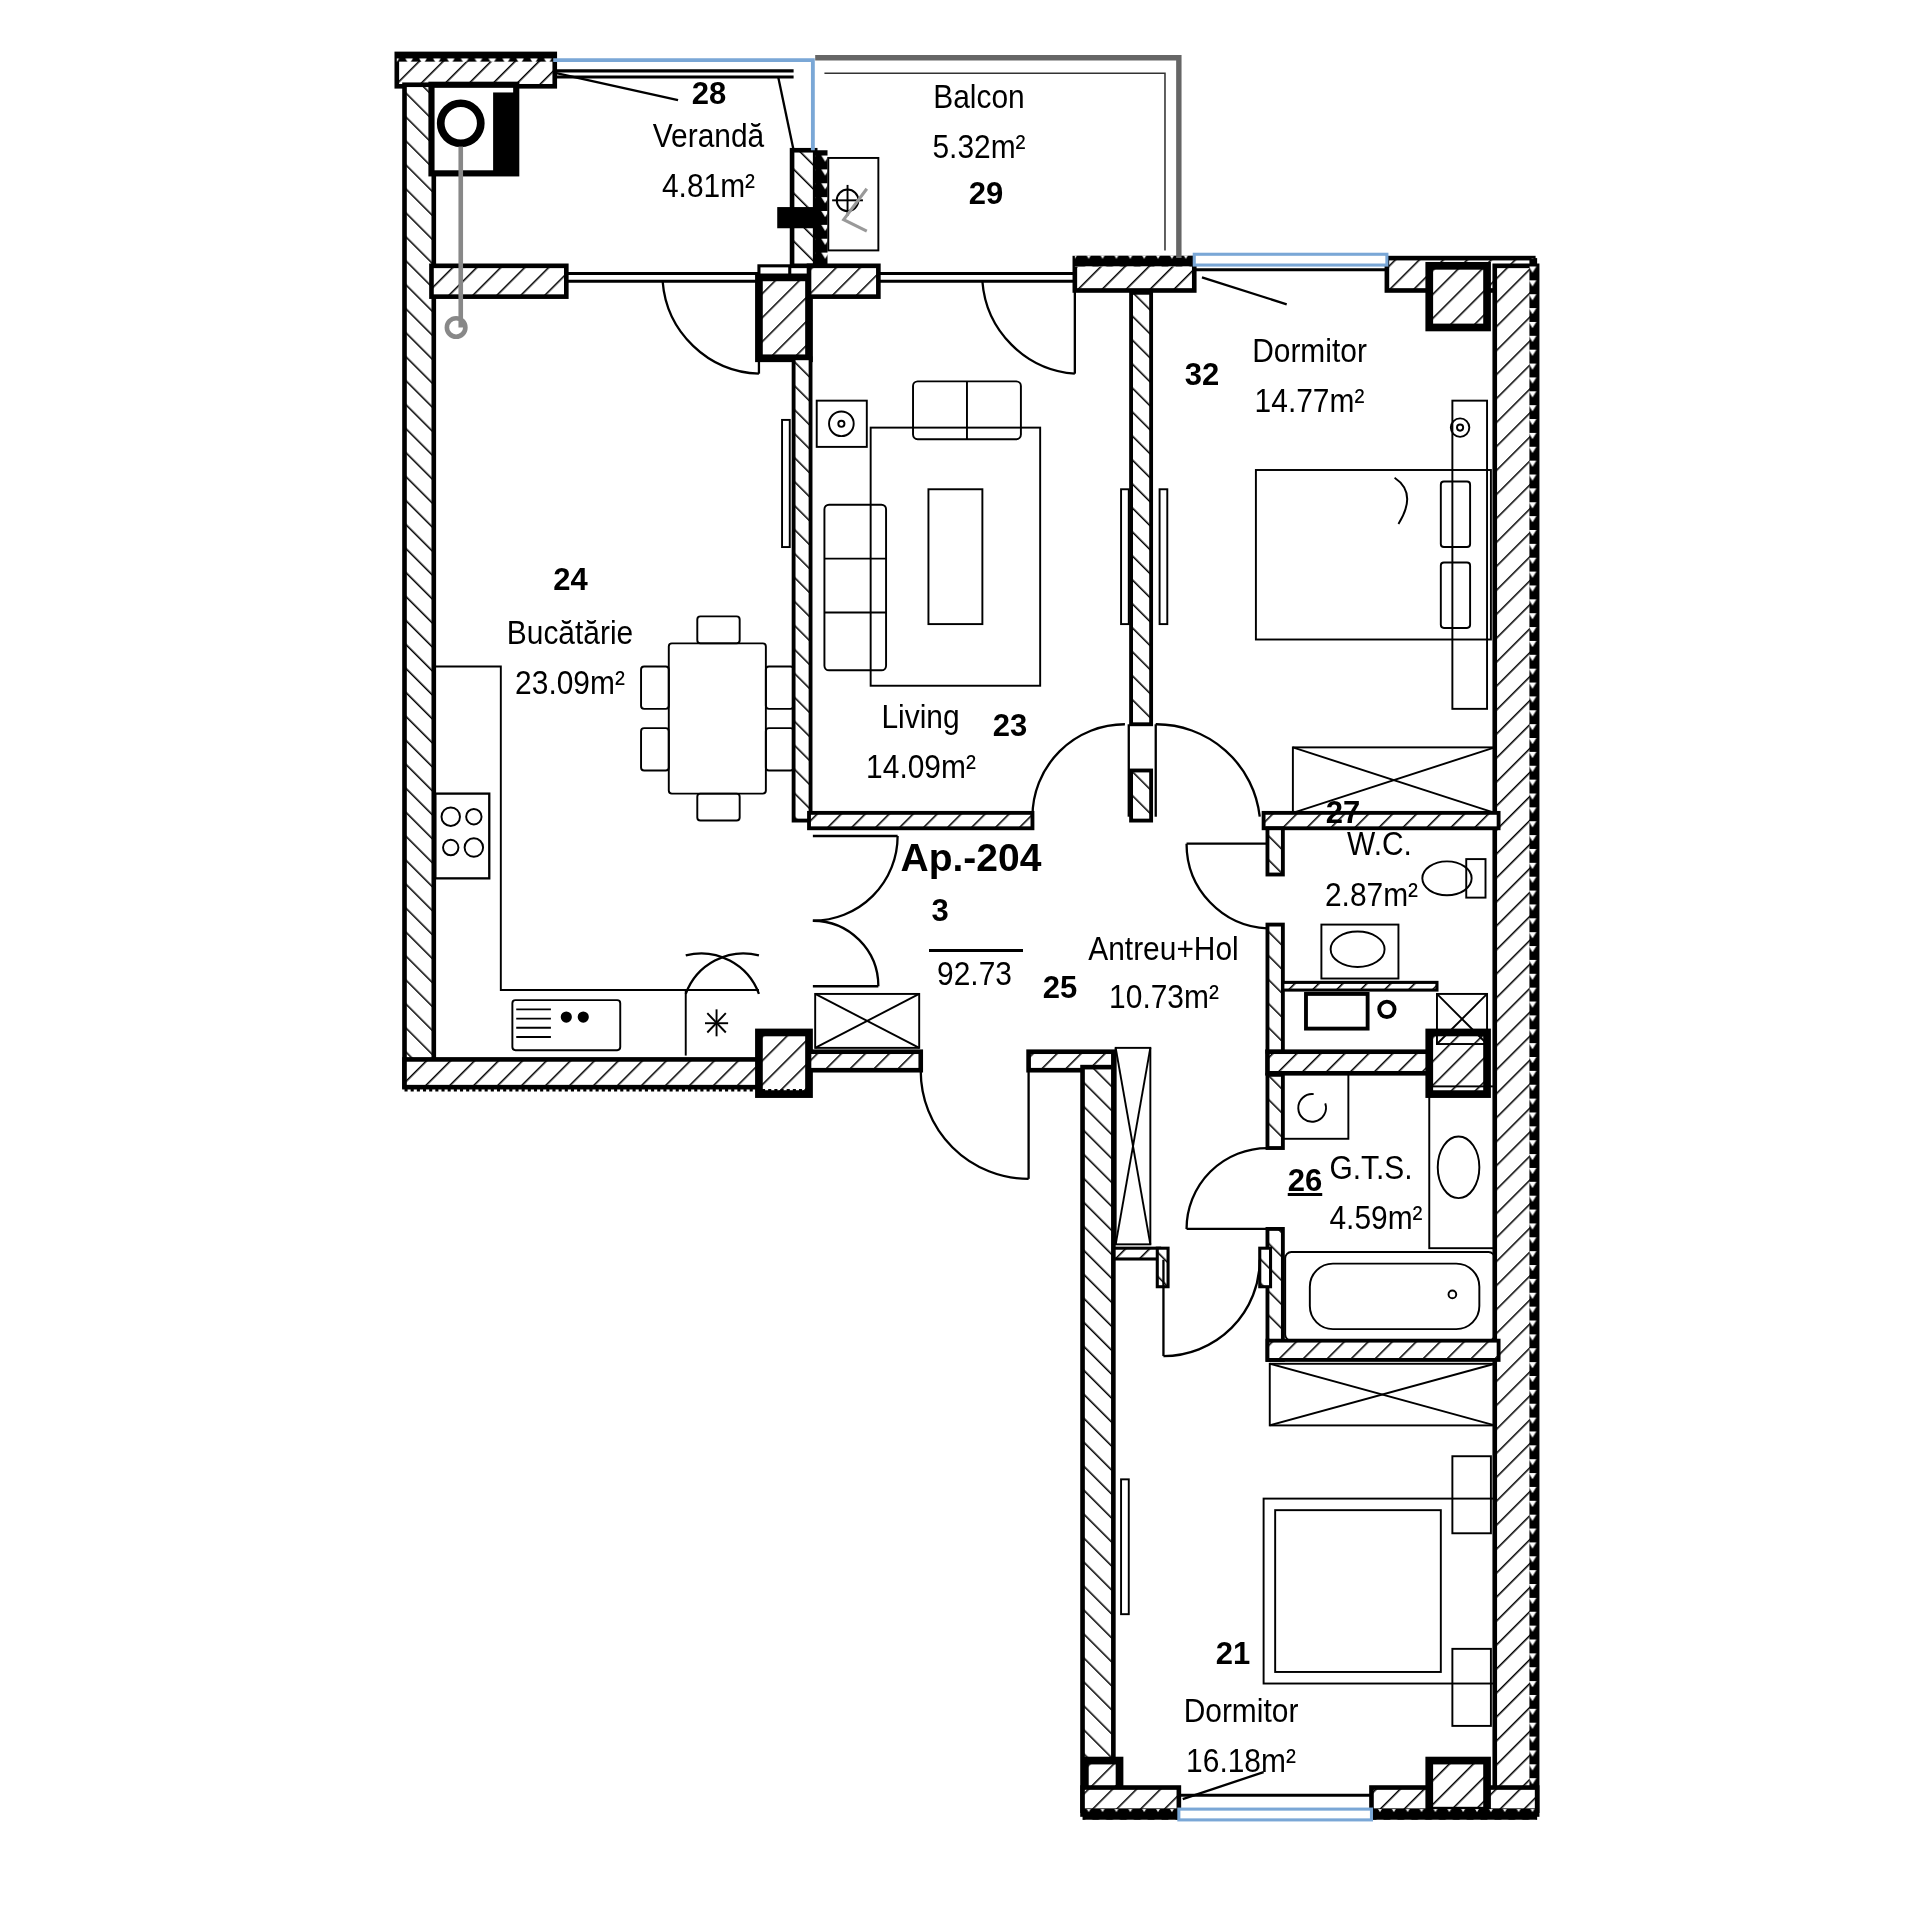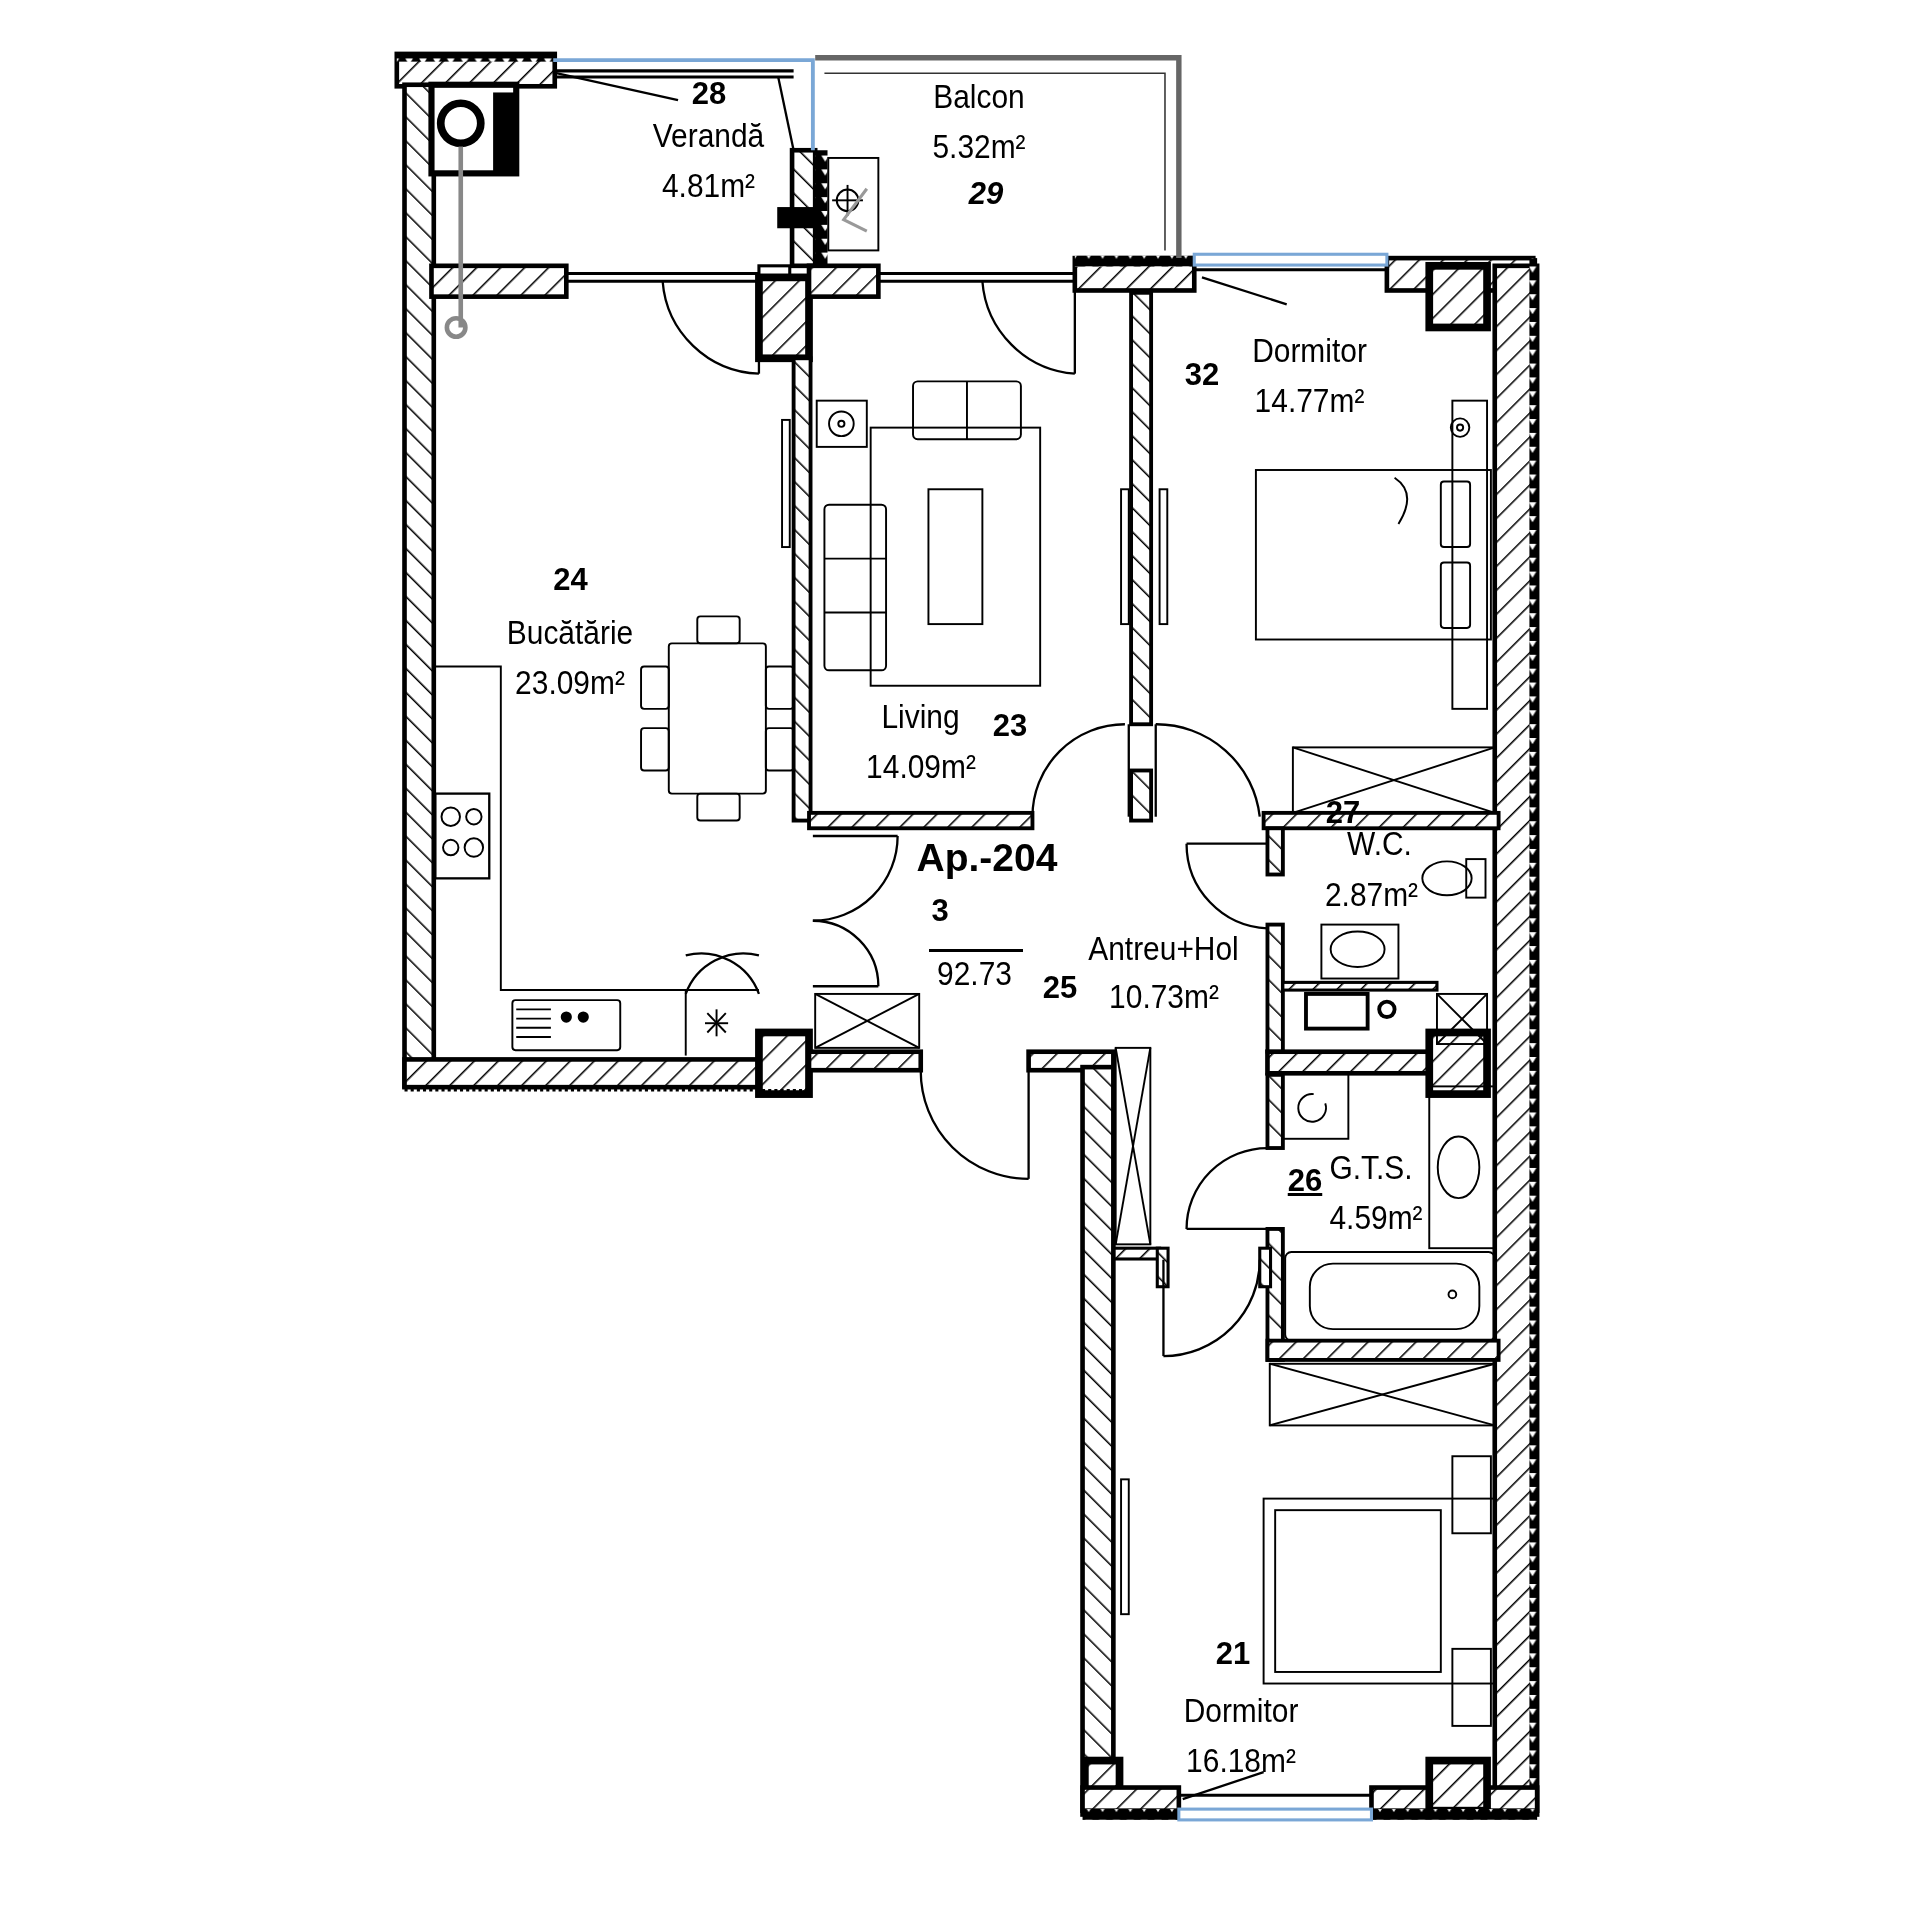--- a/index.html
+++ b/index.html
@@ -306,21 +306,21 @@
 
 <div>
   <div class="lbl num" style="left:678px;top:77px;width:62px;">28</div>
   <div class="lbl name" style="left:616px;top:116px;width:185px;">Verandă</div>
   <div class="lbl area" style="left:616px;top:166px;width:185px;">4.81m²</div>
 </div>
 
 <div>
   <div class="lbl name" style="left:902px;top:77px;width:154px;">Balcon</div>
   <div class="lbl area" style="left:902px;top:127px;width:154px;">5.32m²</div>
-  <div class="lbl num" style="left:955px;top:177px;width:62px;font-style:italic;">29</div>
+  <div class="lbl num" style="left:955px;top:177px;width:62px;">29</div>
 </div>
 
 <div>
   <div class="lbl num" style="left:1171px;top:358px;width:62px;">32</div>
   <div class="lbl name" style="left:1217px;top:331px;width:185px;">Dormitor</div>
   <div class="lbl area" style="left:1217px;top:381px;width:185px;">14.77m²</div>
 </div>
 
 <div>
   <div class="lbl num" style="left:532px;top:563px;width:77px;">24</div>
@@ -328,21 +328,21 @@
   <div class="lbl area" style="left:485px;top:663px;width:170px;">23.09m²</div>
 </div>
 
 <div>
   <div class="lbl name" style="left:855px;top:697px;width:131px;">Living</div>
   <div class="lbl num" style="left:979px;top:709px;width:62px;">23</div>
   <div class="lbl area" style="left:844px;top:747px;width:154px;">14.09m²</div>
 </div>
 
 <div>
-  <div class="lbl apt" style="left:894px;top:836px;width:154px;margin-left:16px;">Ap.-204</div>
+  <div class="lbl apt" style="left:894px;top:836px;width:154px;">Ap.-204</div>
   <div class="lbl num" style="left:909px;top:894px;width:62px;">3</div>
   <div class="frac-line" style="left:929px;top:949px;width:94px;"></div>
   <div class="lbl area" style="left:913px;top:954px;width:123px;">92.73</div>
 </div>
 
 <div>
   <div class="lbl num" style="left:1033px;top:971px;width:54px;">25</div>
   <div class="lbl name" style="left:1071px;top:929px;width:185px;">Antreu+Hol</div>
   <div class="lbl area" style="left:1079px;top:977px;width:170px;">10.73m²</div>
 </div>

